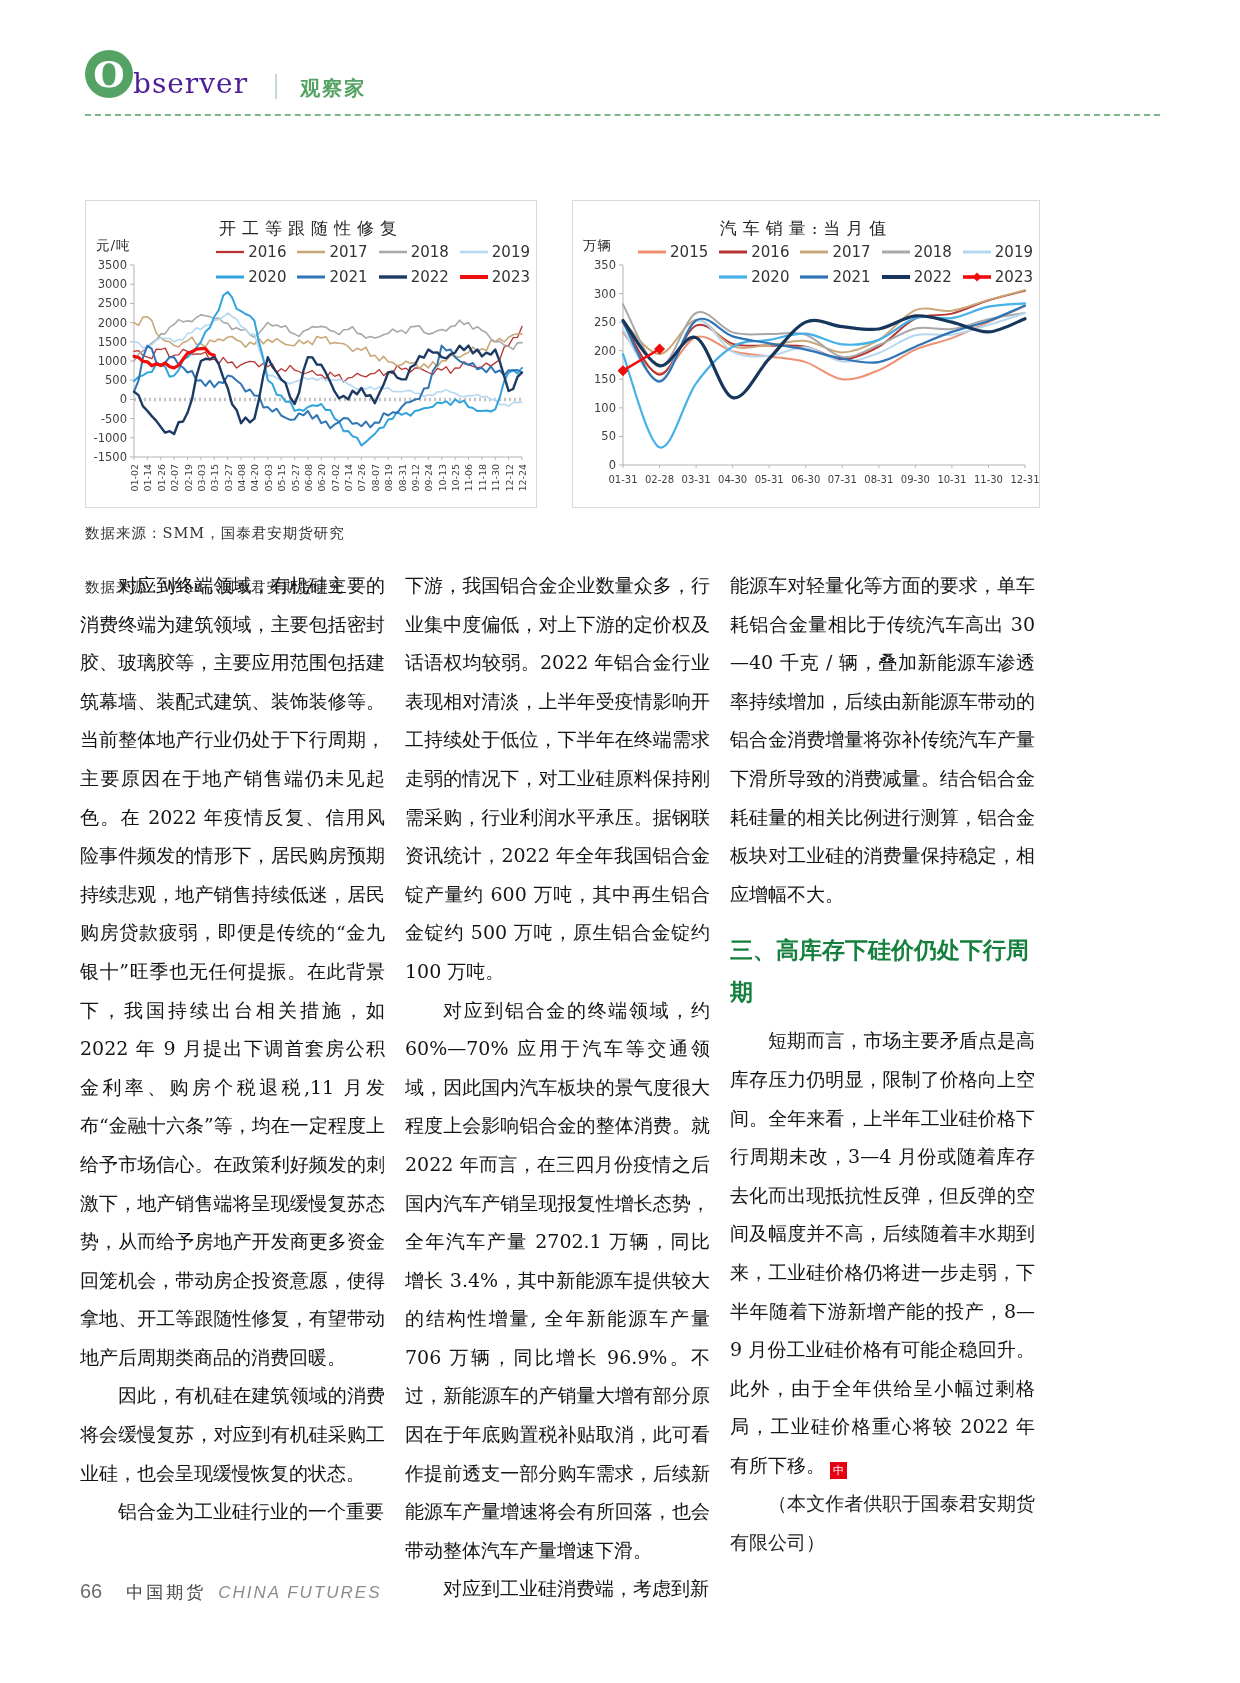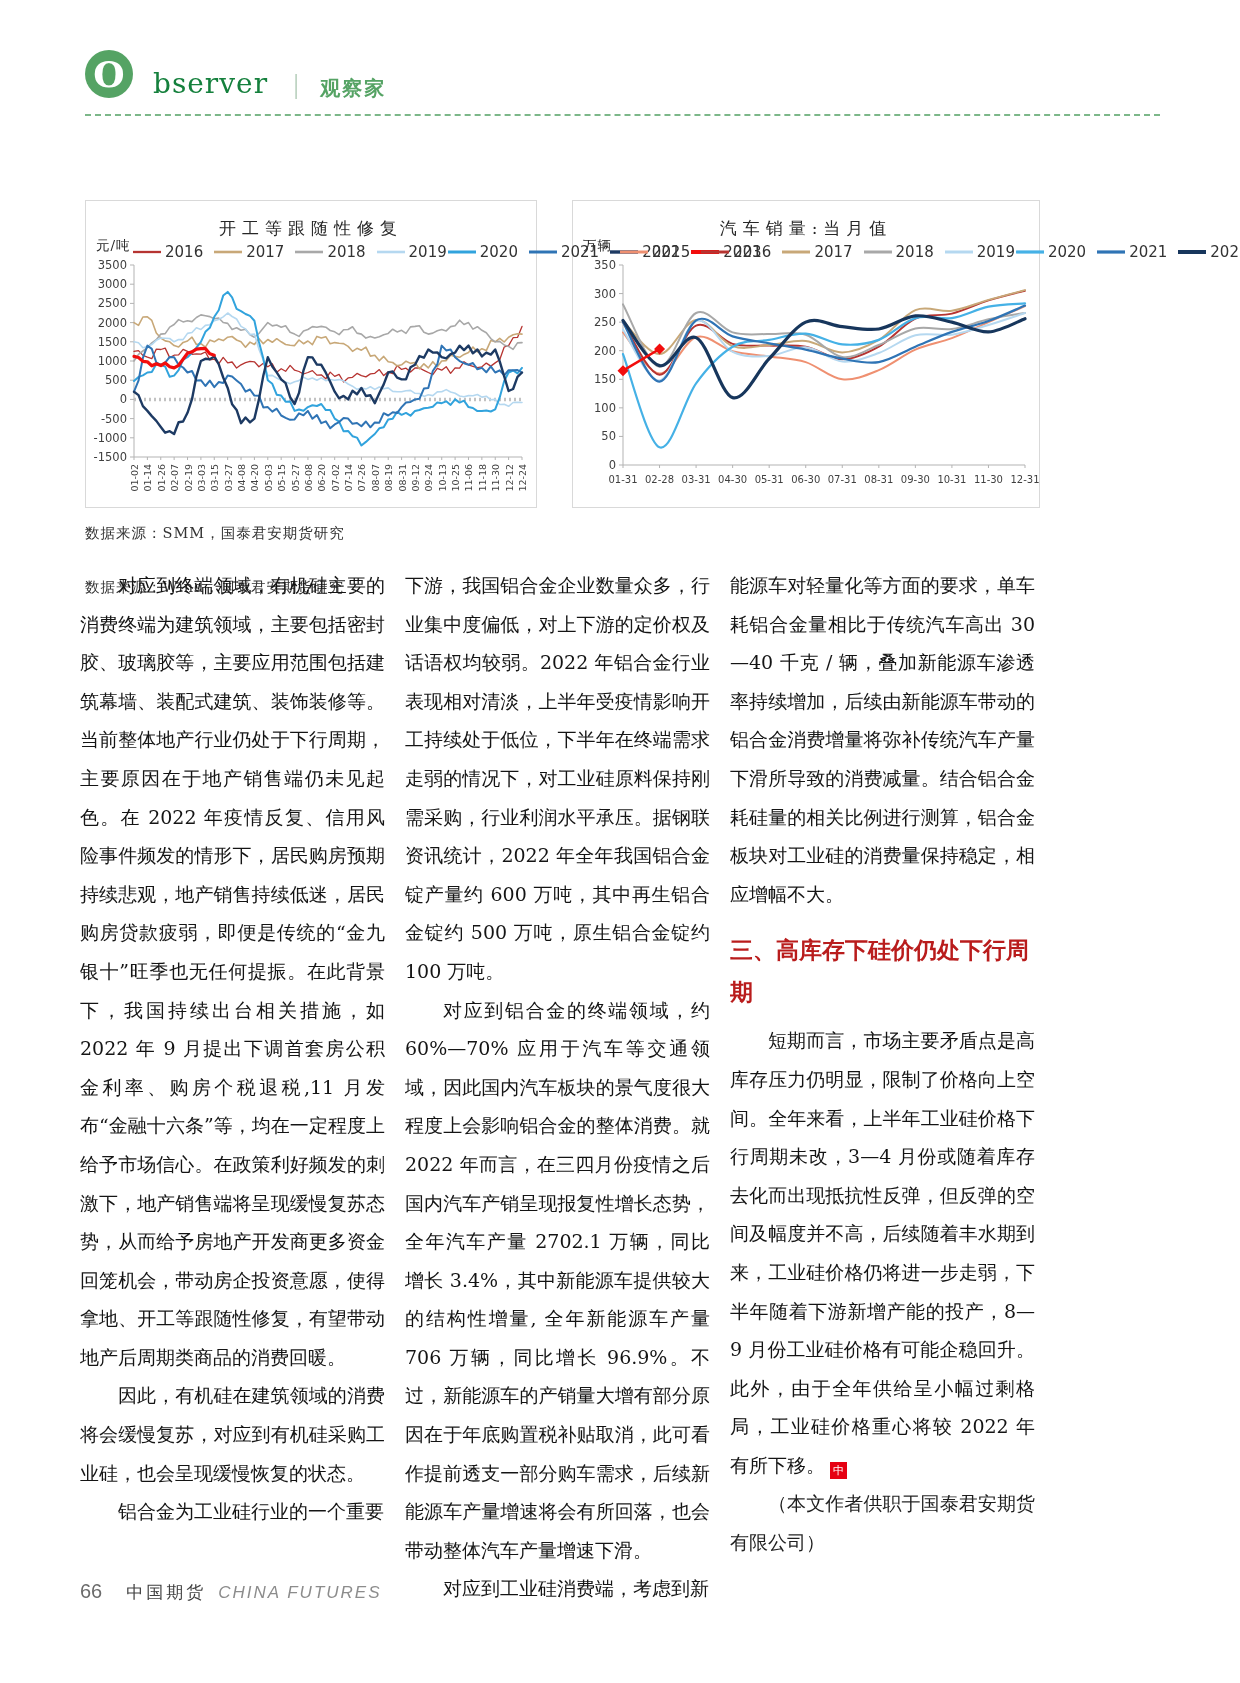--- a/index.html
+++ b/index.html
@@ -5,56 +5,56 @@
   html,body{margin:0;padding:0;background:#ffffff;}
   .page{position:relative;width:1240px;height:1683px;background:#fff;overflow:hidden;
         font-family:"DejaVu Serif","Liberation Serif",serif;}
 
   
   .masthead{position:absolute;left:85px;top:50px;width:1075px;padding-bottom:16px;
             border-bottom:2px dashed #7cb789;display:flex;align-items:flex-end;}
   .logo-circle{width:48px;height:48px;border-radius:50%;background:#55a364;color:#fff;
                display:flex;align-items:center;justify-content:center;
                font-family:"DejaVu Serif","Liberation Serif",serif;font-size:36px;font-weight:700;line-height:1;}
-  .logo-rest{color:#15803d;font-size:28px;letter-spacing:1px;margin-left:20px;line-height:1;
+  .logo-rest{color:#4c1d95;font-size:28px;letter-spacing:1px;margin-left:0;line-height:1;
              font-family:"DejaVu Serif","Liberation Serif",serif;}
   .mast-divider{color:#9fbfa6;font-size:24px;margin:0 20px 1px 24px;line-height:1;font-weight:300;
                 font-family:"DejaVu Sans","Liberation Sans",sans-serif;}
   .mast-cn{color:#55a364;font-size:20px;font-weight:700;line-height:1;
            font-family:"DejaVu Sans","Liberation Sans",sans-serif;letter-spacing:2px;}
 
   
   .charts{position:absolute;left:85px;top:200px;display:flex;gap:35px;}
   .chart-card{position:relative;height:306px;border:1px solid #d9d9d9;background:#fff;}
   .chart-card.left{width:450px;}
   .chart-card.right{width:466px;}
   .chart-title{position:absolute;top:16px;left:0;right:0;text-align:center;
                font-size:17px;letter-spacing:6px;color:#262626;}
   .chart-ylabel{position:absolute;top:36px;left:10px;font-size:13.5px;color:#262626;letter-spacing:1px;}
-  .chart-legend{position:absolute;top:42px;left:46px;right:6px;display:flex;flex-direction:row;
-                align-items:flex-end;z-index:2;}
+  .chart-legend{position:absolute;top:42px;left:46px;right:6px;display:flex;flex-direction:column;
+                align-items:flex-end;gap:7px;z-index:2;}
   .legend-row{display:flex;justify-content:center;gap:10px;}
   .legend-item{display:flex;align-items:center;gap:3px;font-size:15px;color:#333;
                font-family:"DejaVu Sans","Liberation Sans",sans-serif;}
   .chart-svg{position:absolute;left:0;top:0;width:100%;height:100%;}
 
   .captions{position:absolute;left:85px;top:524px;display:flex;gap:35px;flex-direction:column;}
   .caption{font-size:14.5px;color:#333;letter-spacing:1px;}
   .caption.l{width:450px;}
   .caption.r{width:466px;}
 
   
   .article{position:absolute;left:80px;top:566px;width:955px;display:flex;gap:20px;}
   .col{width:305px;font-size:19px;line-height:38.6px;color:#141414;text-align:justify;}
   .col p{margin:0;}
   .ind{text-indent:2em;}
   .col h3{margin:0;font-size:19.5px;line-height:38.6px;font-weight:700;text-indent:1.6em;
           font-family:"DejaVu Sans","Liberation Sans",sans-serif;color:#000;}
   .col h2{margin:16px 0 8px 0;font-size:23px;line-height:42px;font-weight:700;
-          font-family:"DejaVu Sans","Liberation Sans",sans-serif;color:#b91c1c;text-align:left;}
+          font-family:"DejaVu Sans","Liberation Sans",sans-serif;color:#15803d;text-align:left;}
   .author{color:#1f1f1f;}
   .end-mark{display:inline-block;width:17px;height:17px;background:#e60012;color:#fff;
             font-size:11px;line-height:17px;text-align:center;vertical-align:-2px;margin-left:5px;
             font-family:"DejaVu Sans","Liberation Sans",sans-serif;text-indent:0;}
 
   
   .footer{position:absolute;left:80px;top:1580px;display:flex;align-items:baseline;
           font-family:Liberation Sans, sans-serif;}
   .page-num{font-size:20px;color:#6b6b6b;}
   .journal-cn{font-size:17px;color:#3f3f3f;letter-spacing:3px;margin-left:24px;}

